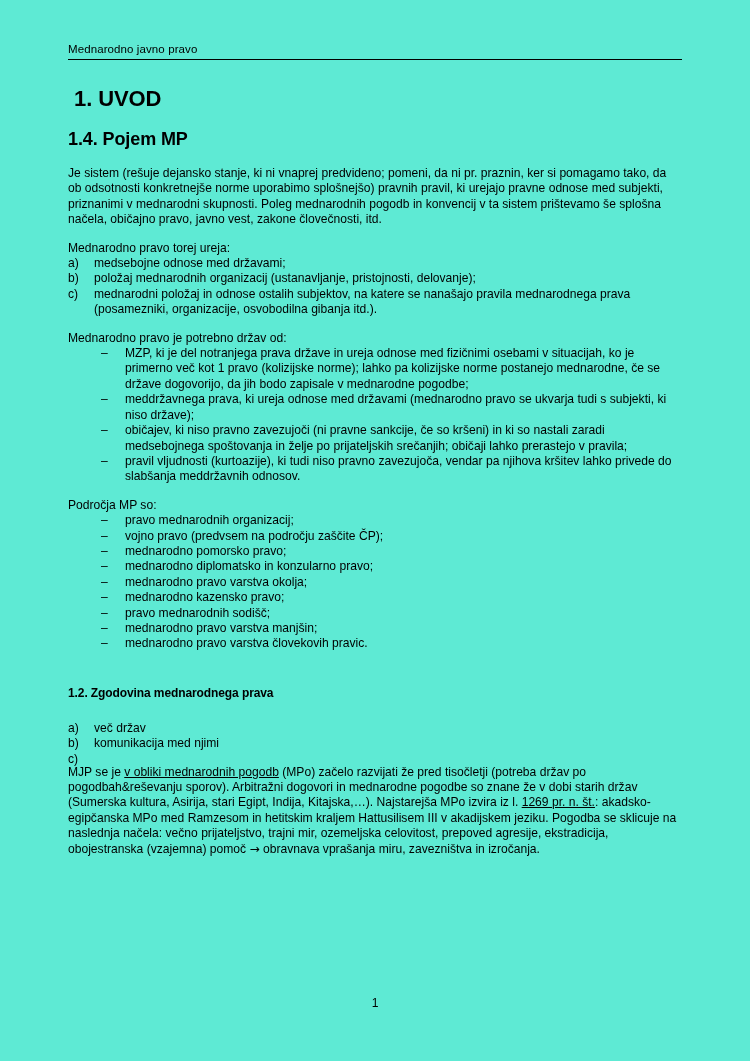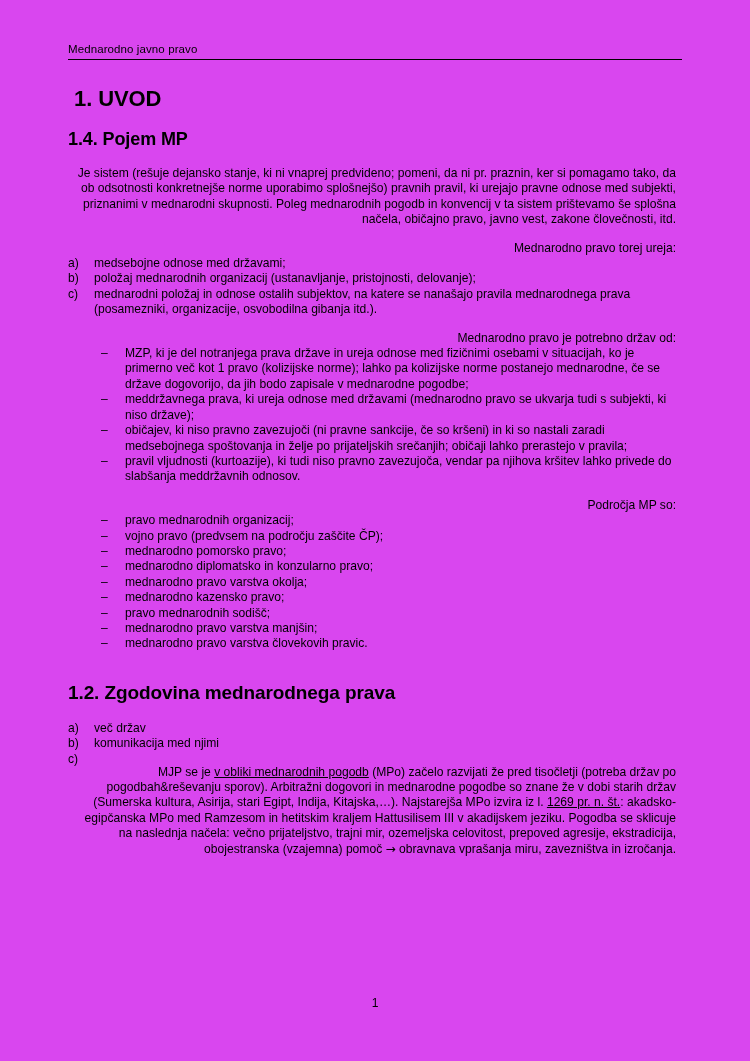--- a/index.html
+++ b/index.html
@@ -10,21 +10,21 @@
   }
   body {
     font-family: "Liberation Sans", sans-serif;
     color: #000000;
   }
   .page {
     position: relative;
     width: 750px;
     height: 1061px;
     margin: 0 auto;
-    background: #d946ef;
+    background: #5eead4;
     box-sizing: border-box;
     padding: 0;
     overflow: hidden;
   }
   .content {
     position: absolute;
     left: 68px;
     top: 42px;
     width: 614px;
   }
@@ -52,31 +52,31 @@
     letter-spacing: -0.1px;
   }
   h2.h-sub {
     font-size: 18px;
     font-weight: bold;
     line-height: 22px;
     margin: 0 0 16px 0;
     letter-spacing: -0.1px;
   }
   h2.h-sub.wide {
-    font-size: 19px;
+    font-size: 12px;
     margin-top: 30px;
     margin-bottom: 17px;
   }
 
   
   p.body {
     font-size: 12.1px;
     line-height: 15.4px;
-    margin: 0 6px 13px 0;
-    text-align: right;
+    margin: 0 0 13px 0;
+    text-align: left;
   }
   p.body.tight {
     margin-bottom: 0;
   }
 
   
   ul.lst, ol.lst {
     list-style: none;
     margin: 0 0 13px 0;
     padding: 0;

